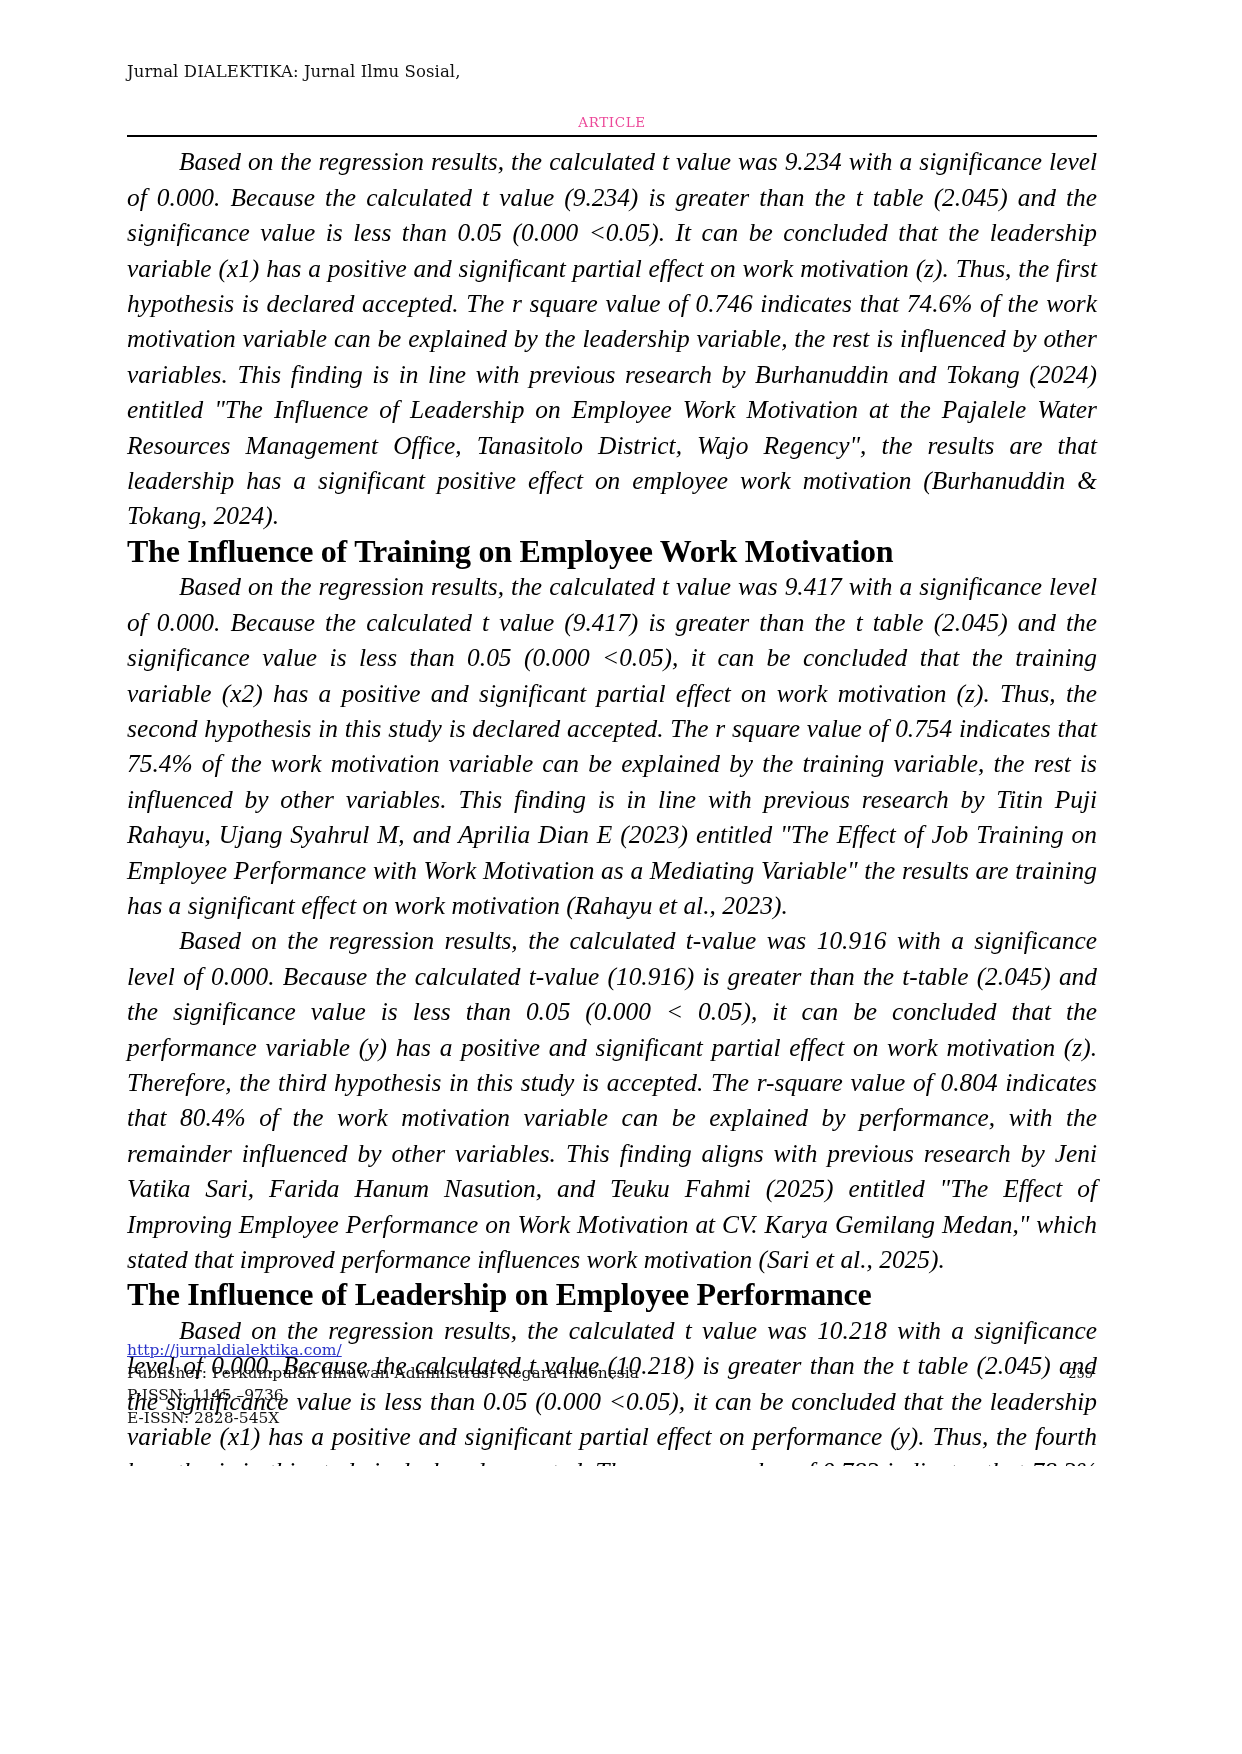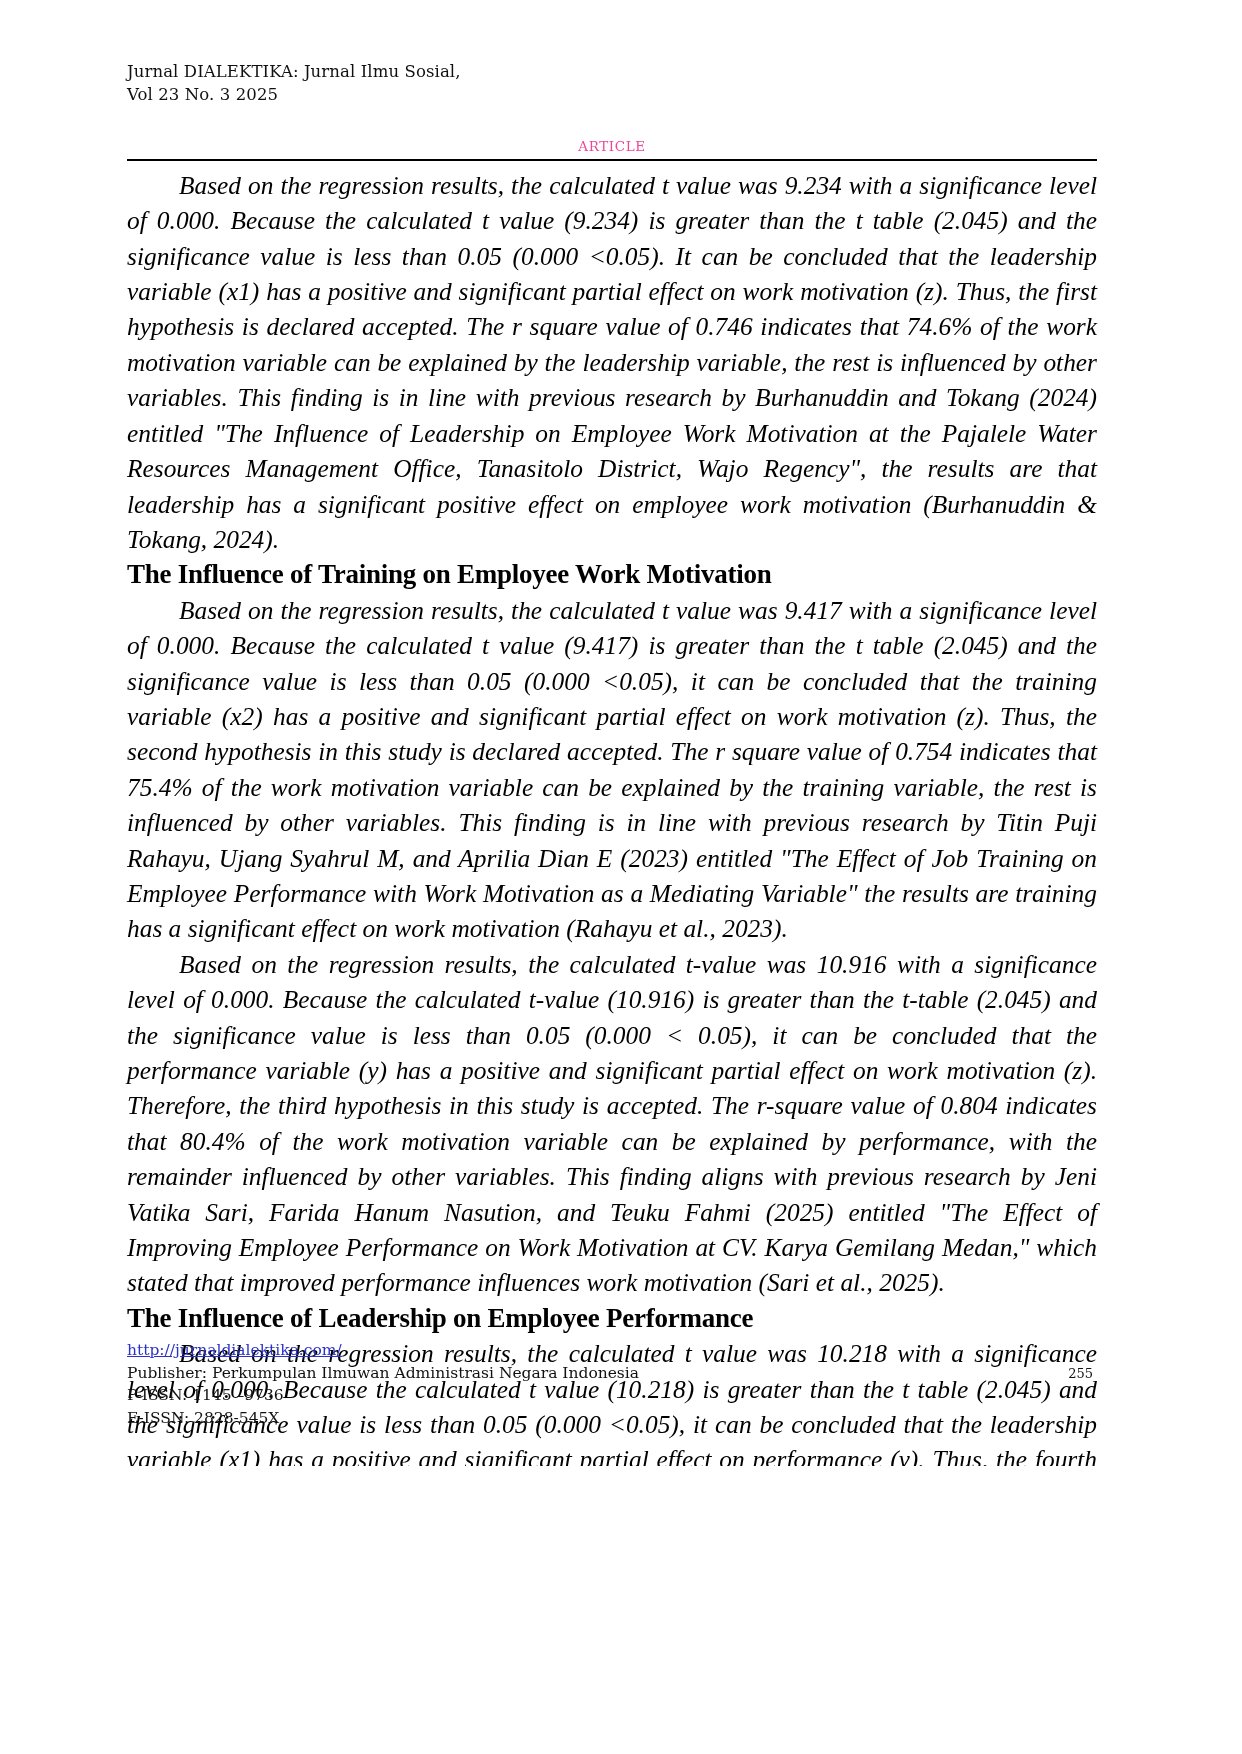--- a/index.html
+++ b/index.html
@@ -59,21 +59,21 @@
     color: #000000;
   }
   .body-text p {
     margin: 0;
     text-indent: 52px;
     text-align: justify;
     font-style: italic;
   }
   .body-text h2 {
     margin: 0;
-    font-size: 27px;
+    font-size: 32px;
     line-height: 35.4px;
     font-weight: bold;
     text-align: left;
     text-indent: 0;
     letter-spacing: -0.25px;
   }
 
   
   .footer {
     position: absolute;
@@ -101,21 +101,20 @@
     padding-right: 4px;
   }
 </style>
 </head>
 <body>
 
 <div class="page">
 
   <div class="running-head">
     <div>Jurnal DIALEKTIKA: Jurnal Ilmu Sosial,</div>
-    <div>Vol 23 No. 3 2025</div>
   </div>
 
   <div class="article-band">
     <span class="article-label">ARTICLE</span>
     <hr class="rule">
   </div>
 
   <div class="body-text">
     <p>Based on the regression results, the calculated t value was 9.234 with a significance level of 0.000. Because the calculated t value (9.234) is greater than the t table (2.045) and the significance value is less than 0.05 (0.000 &lt;0.05). It can be concluded that the leadership variable (x1) has a positive and significant partial effect on work motivation (z). Thus, the first hypothesis is declared accepted. The r square value of 0.746 indicates that 74.6% of the work motivation variable can be explained by the leadership variable, the rest is influenced by other variables. This finding is in line with previous research by Burhanuddin and Tokang (2024) entitled "The Influence of Leadership on Employee Work Motivation at the Pajalele Water Resources Management Office, Tanasitolo District, Wajo Regency", the results are that leadership has a significant positive effect on employee work motivation (Burhanuddin &amp; Tokang, 2024).</p>
     <h2>The Influence of Training on Employee Work Motivation</h2>

